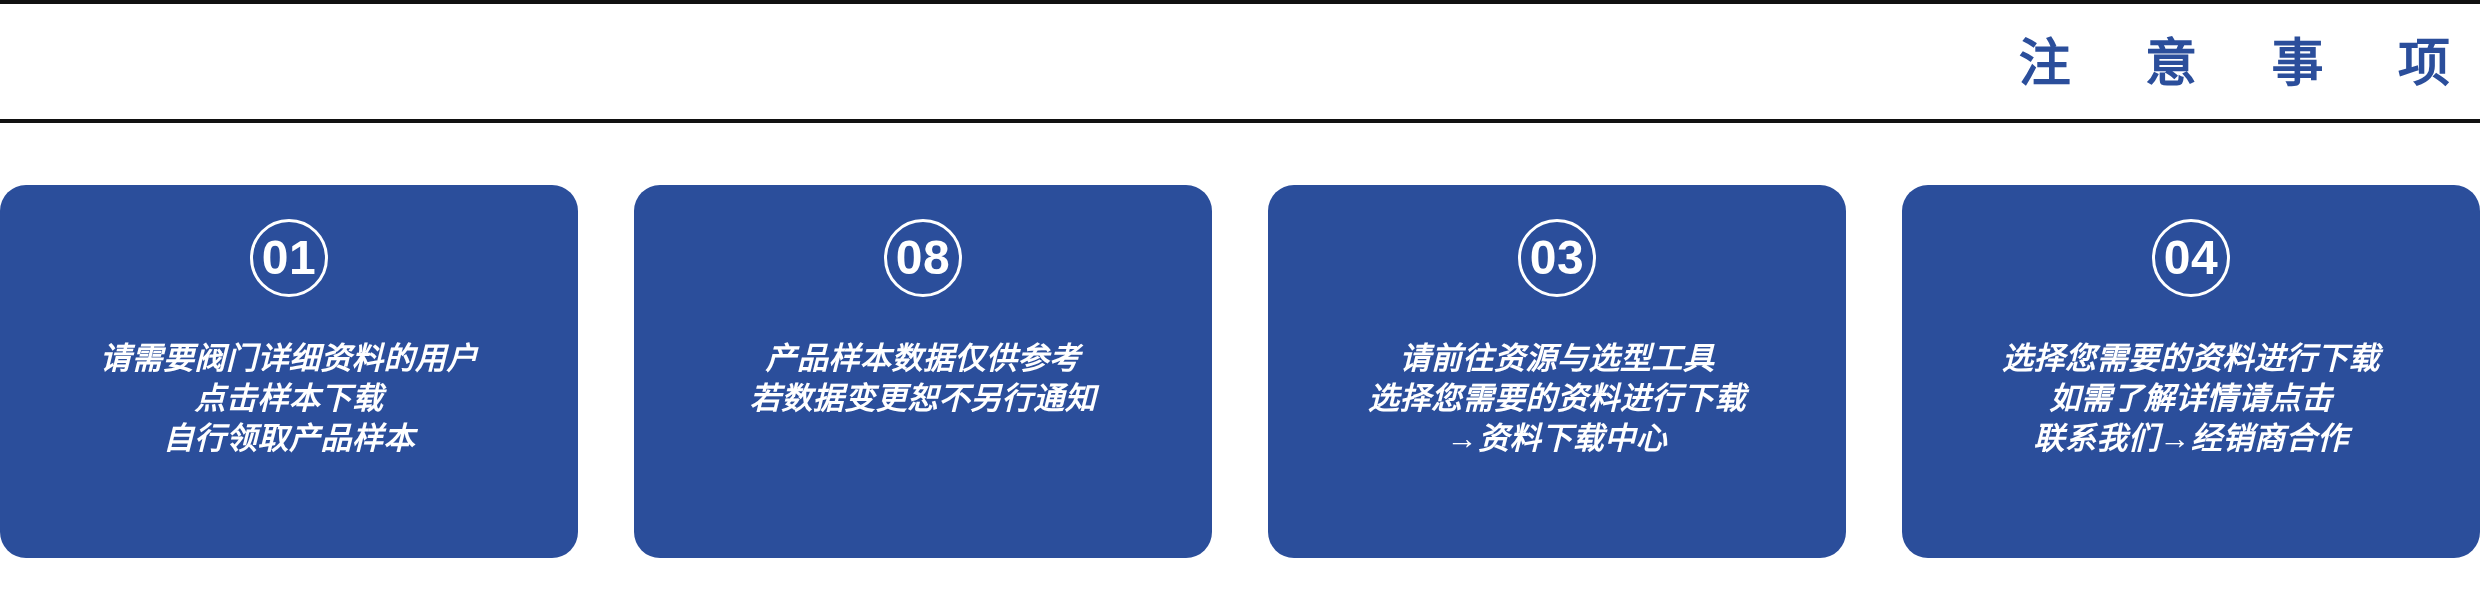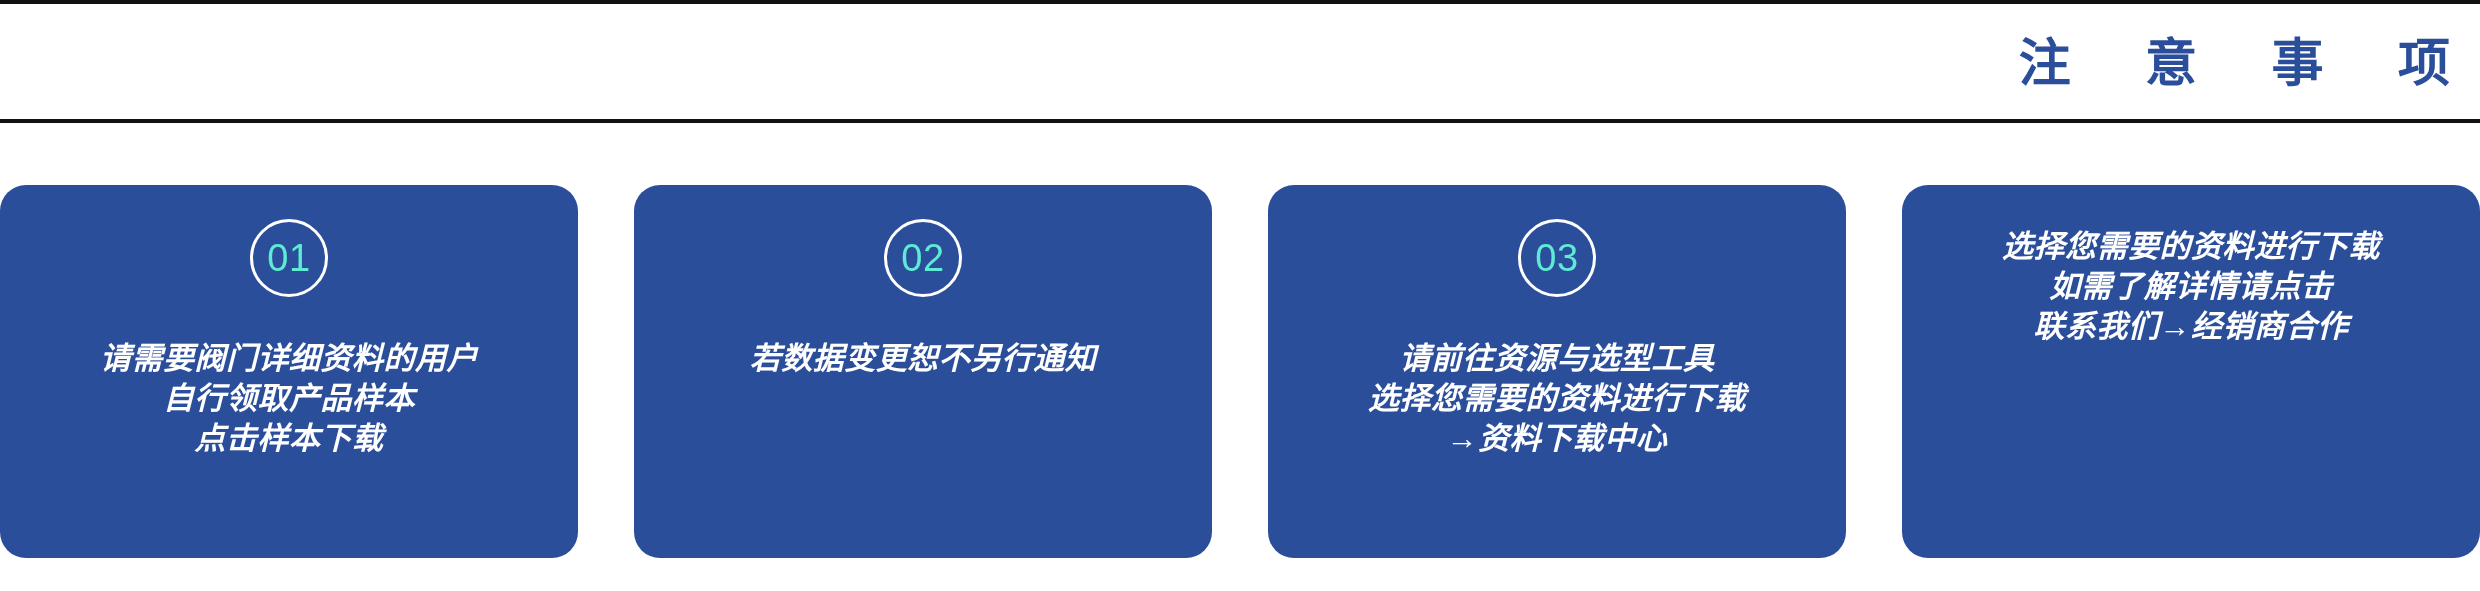--- a/index.html
+++ b/index.html
@@ -96,23 +96,23 @@
     height: 78px;
     border: 3px solid #ffffff;
     border-radius: 50%;
     display: flex;
     align-items: center;
     justify-content: center;
     box-sizing: border-box;
     flex: none;
   }
   .badge-num {
-    font-size: 38px;
-    font-weight: 400;
-    color: #5eead4;
+    font-size: 48px;
+    font-weight: 700;
+    color: #ffffff;
     line-height: 1;
     letter-spacing: 0.5px;
     font-family: "Liberation Sans", "DejaVu Sans", sans-serif;
   }
 
   .card-body {
     margin-top: 42px;
     width: 100%;
     padding: 0 14px;
     box-sizing: border-box;
@@ -147,46 +147,50 @@
   <div class="rule-mid"></div>
 
   <div class="cards">
 
     <div class="card">
       <div class="badge">
         <span class="badge-num">01</span>
       </div>
       <div class="card-body">
         <div class="card-line">请需要阀门详细资料的用户</div>
+        <div class="card-line">点击样本下载</div>
         <div class="card-line">自行领取产品样本</div>
-        <div class="card-line">点击样本下载</div>
       </div>
     </div>
 
     <div class="card">
       <div class="badge">
-        <span class="badge-num">02</span>
+        <span class="badge-num">08</span>
       </div>
       <div class="card-body">
+        <div class="card-line">产品样本数据仅供参考</div>
         <div class="card-line">若数据变更恕不另行通知</div>
       </div>
     </div>
 
     <div class="card">
       <div class="badge">
         <span class="badge-num">03</span>
       </div>
       <div class="card-body">
         <div class="card-line">请前往资源与选型工具</div>
         <div class="card-line">选择您需要的资料进行下载</div>
         <div class="card-line">→资料下载中心</div>
       </div>
     </div>
 
     <div class="card">
+      <div class="badge">
+        <span class="badge-num">04</span>
+      </div>
       <div class="card-body">
         <div class="card-line">选择您需要的资料进行下载</div>
         <div class="card-line">如需了解详情请点击</div>
         <div class="card-line">联系我们→经销商合作</div>
       </div>
     </div>
 
   </div>
 </div>
 

